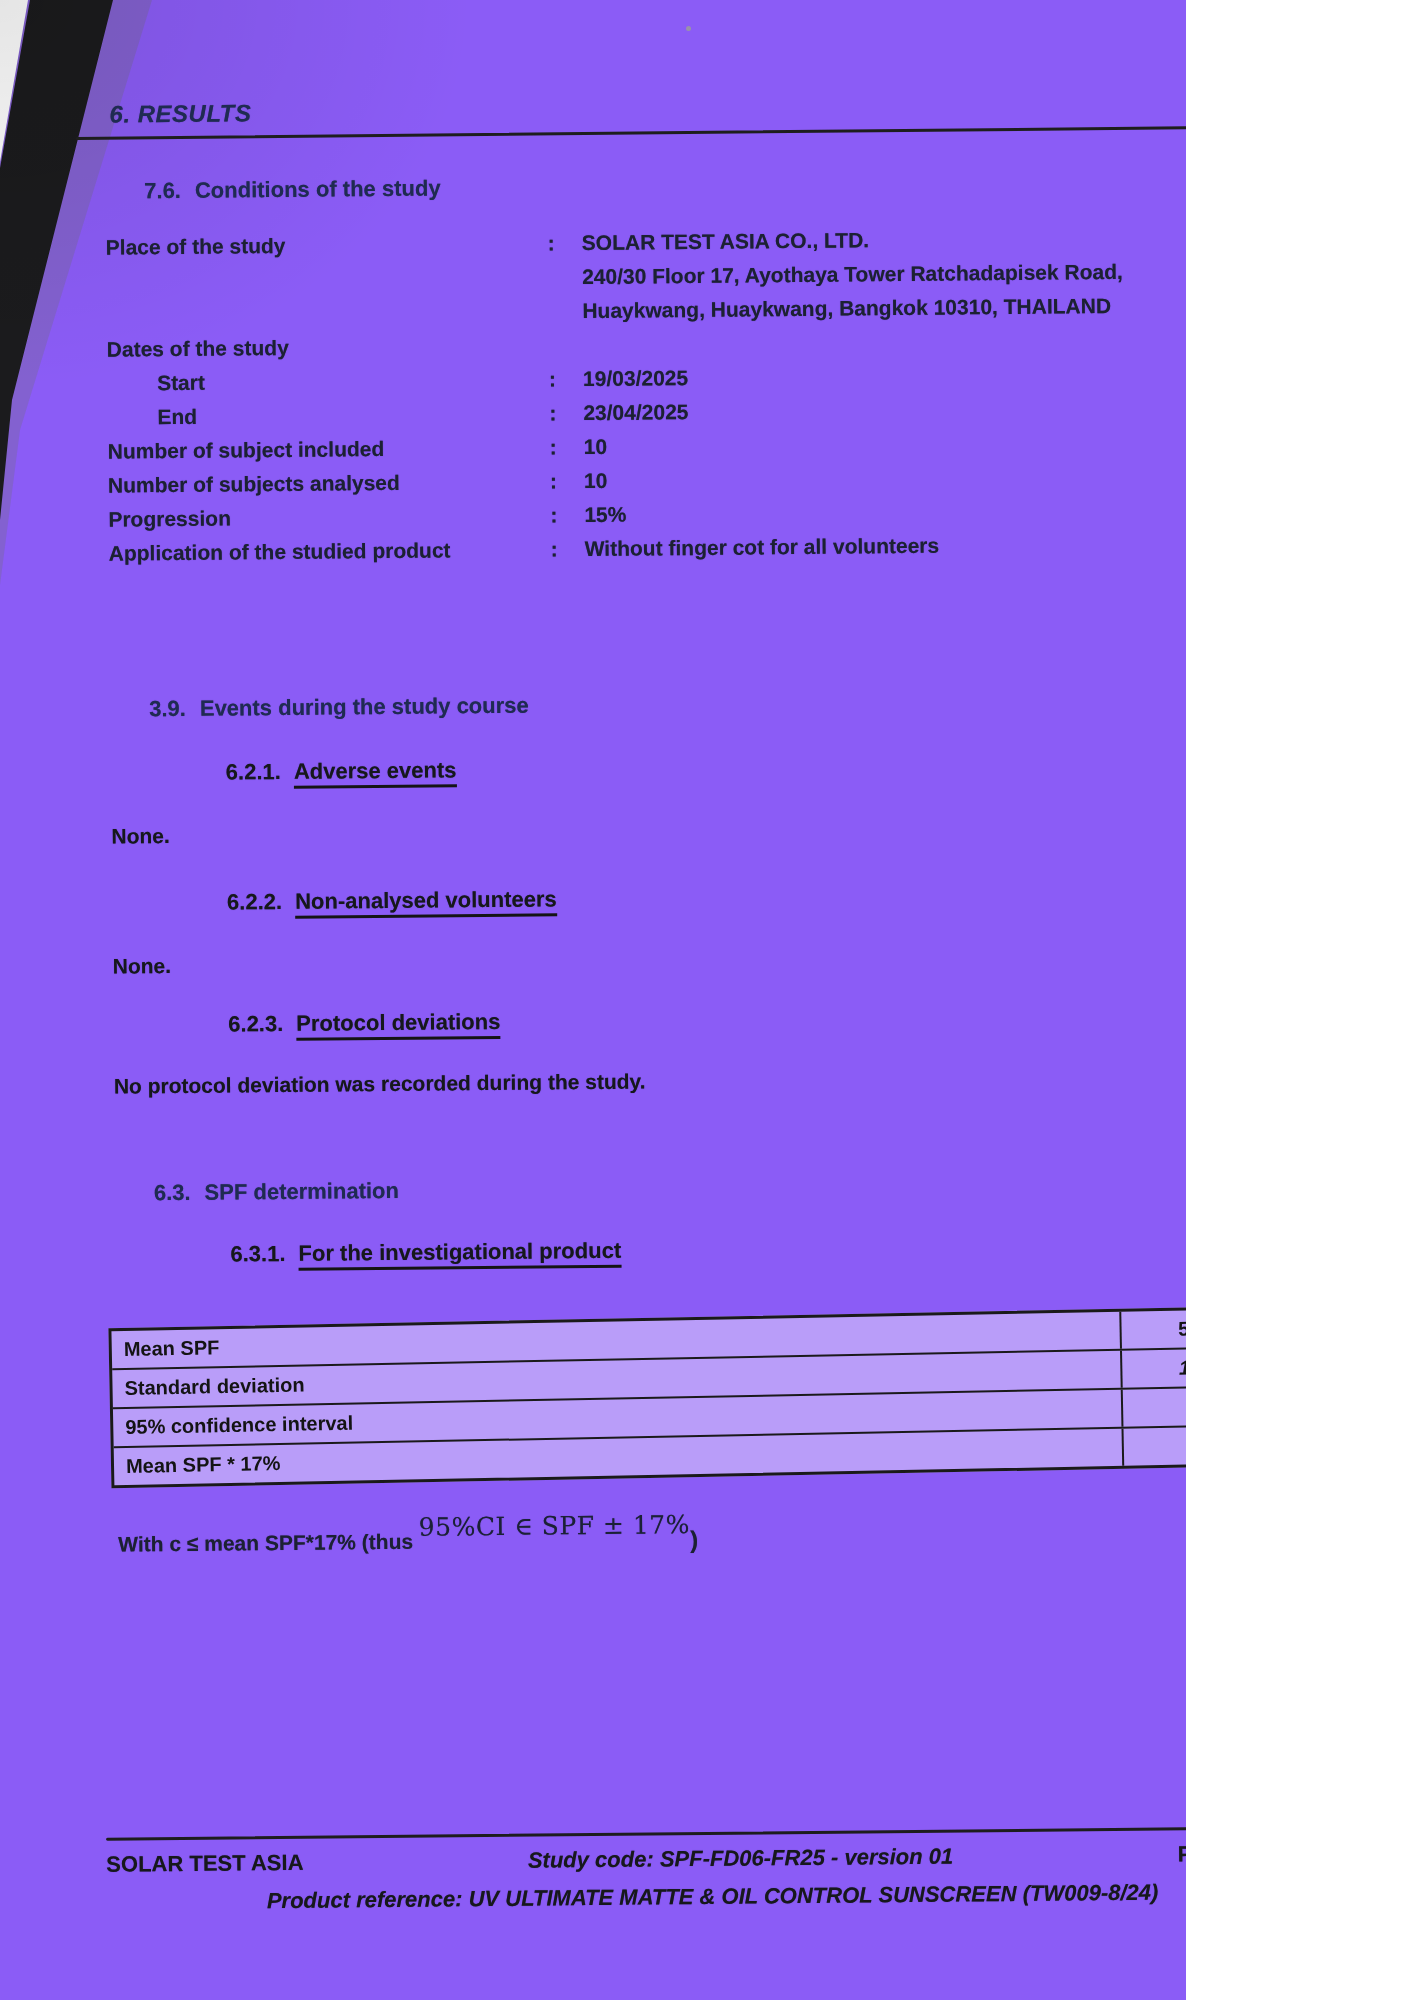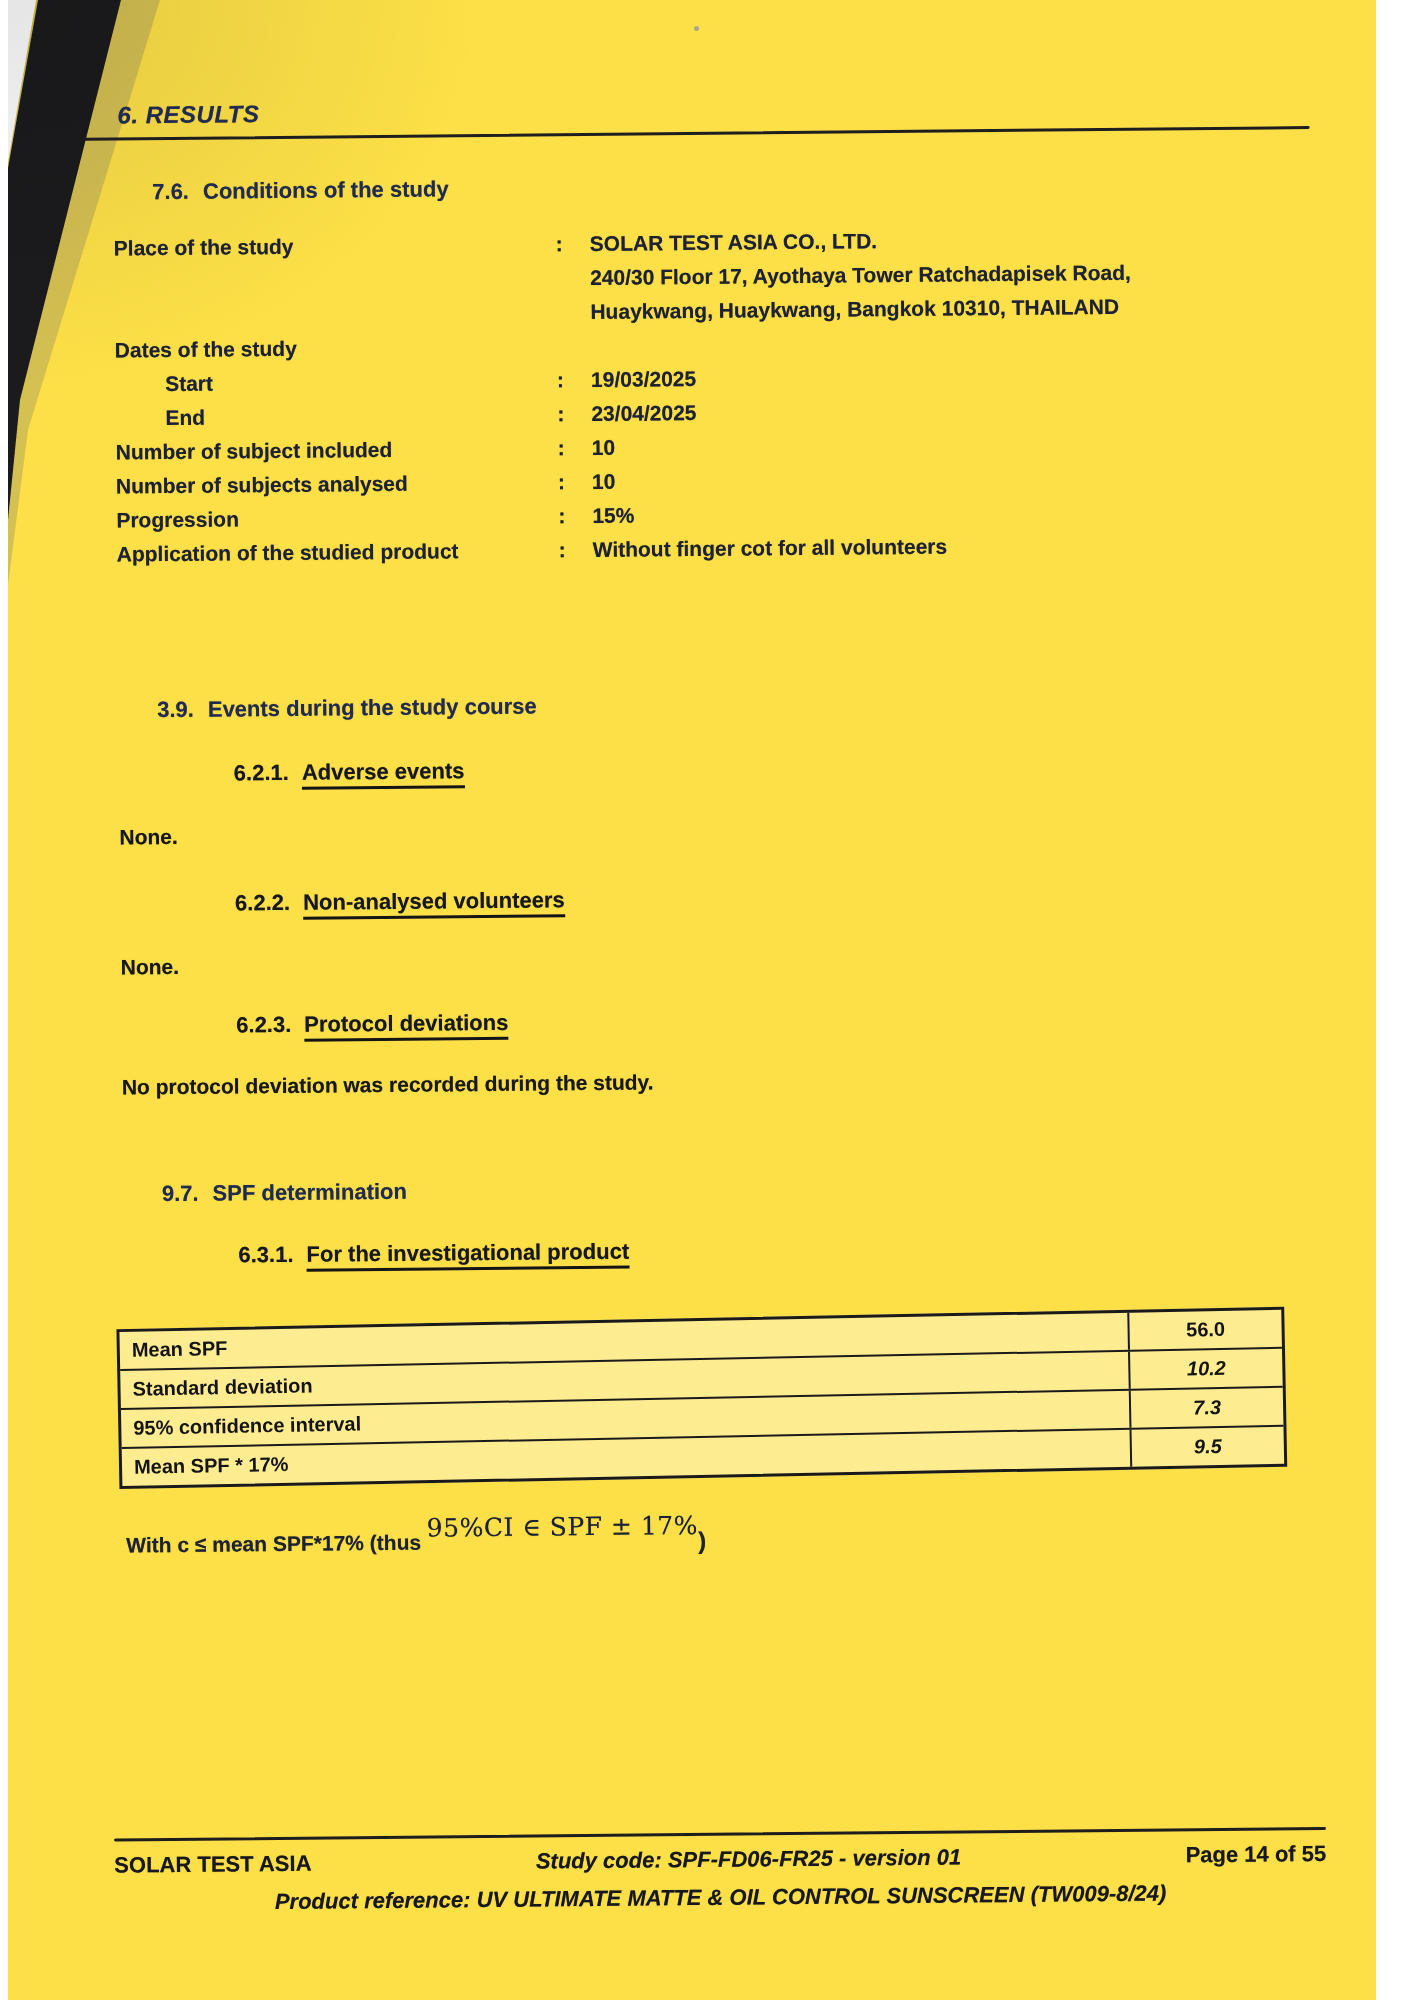--- a/index.html
+++ b/index.html
@@ -2,22 +2,22 @@
 <html><head>
 <meta charset="utf-8">
 <style>
   html,body{margin:0;padding:0;}
   body{
     width:1414px;height:2000px;overflow:hidden;
     background:#ffffff;
     font-family:"Liberation Sans", sans-serif;
   }
   .page{
-    position:relative;width:1368px;height:2000px;
-    background:#fde047;overflow:hidden;margin-left:8px;
+    position:relative;width:1186px;height:2000px;
+    background:#8b5cf6;overflow:hidden;
   }
   
   .corner-gray{
     position:absolute;left:0;top:0;width:300px;height:640px;
     background:rgba(110,110,112,0.28);
     clip-path:polygon(28px 0,152px 0,20px 430px,0 585px,0 150px);
   }
   .corner-dark{
     position:absolute;left:0;top:0;width:200px;height:560px;
     background:#1b1b1d;
@@ -179,21 +179,21 @@
       <span class="n">6.2.2.</span><span class="t">Non-analysed volunteers</span>
     </div>
     <div class="body-txt none2 blk soft">None.</div>
 
     <div class="sub s623 blk soft">
       <span class="n">6.2.3.</span><span class="t">Protocol deviations</span>
     </div>
     <div class="body-txt b623 blk soft">No protocol deviation was recorded during the study.</div>
 
     <div class="h2 h63 navy soft">
-      <span class="num">9.7.</span><span>SPF determination</span>
+      <span class="num">6.3.</span><span>SPF determination</span>
     </div>
 
     <div class="sub s631 blk soft">
       <span class="n">6.3.1.</span><span class="t">For the investigational product</span>
     </div>
 
     <div class="spf-table">
       <div class="trow">
         <span class="tl">Mean SPF</span>
         <span class="tv">56.0</span>

